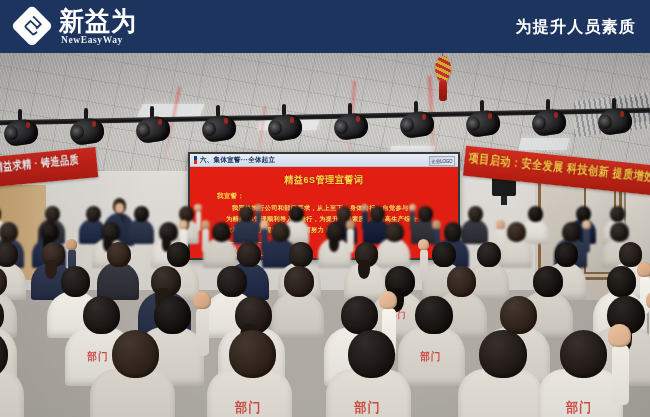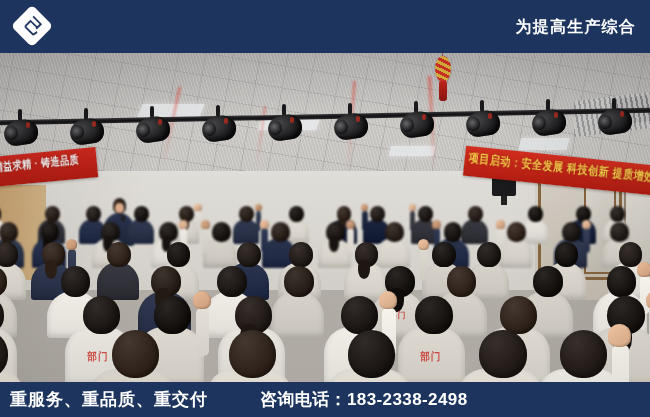--- a/index.html
+++ b/index.html
@@ -401,20 +401,35 @@
         </div>
       </div>
 
     <div class="banner-l">
       <div class="txt">精益求精 · 铸造品质</div>
     </div>
     <div class="banner-r">
       <div class="txt">项目启动：安全发展 科技创新  提质增效</div>
     </div>
 
+    <div class="screen">
+      <div class="slide-topbar">
+        <span class="bullet"></span>
+        <span class="hdr">六、集体宣誓···全体起立</span>
+        <span class="slide-logo">企业LOGO</span>
+      </div>
+      <div class="slide-title">精益6S管理宣誓词</div>
+      <div class="slide-label">我宣誓：</div>
+      <div class="slide-body" id="slide-body">
+          <p style="padding-left: 14px;">我严格执行公司和部门要求，从上至下，身体力行，自觉参与！</p>
+          <p style="padding-left: 8px;">为精益6S管理顺利导入和推行，为提升人员素质，为提高生产综合</p>
+          <p style="padding-left: 8px;">效率，为提升现场管理水平而努力！</p>
+        </div>
+      <div class="slide-signbox">宣誓人：</div>
+    </div>
 
     <div class="crowd" id="crowd">
         <div class="person" style="left: -18.7467px; top: 10px; width: 24px; height: 60px; filter: blur(1.3px); z-index: 10;">
           <div class="body" style="left:-1.6128px;top:12.896px;width:26.880000000000003px;height:24.7px;background:linear-gradient(to bottom,#f1eee8,#e1ded8);box-shadow:inset 0 -3px 6px rgba(0,0,0,.16);"></div>
           <div class="head" style="left:5.28px;top:0px;width:14.879999999999999px;height:16.12px;background:radial-gradient(ellipse at 36% 26%,#292624,#0f0c0a 70%);box-shadow:inset -2px -2px 4px rgba(0,0,0,.35);"></div>
         </div>
         <div class="person" style="left: 39.3884px; top: 10px; width: 24px; height: 60px; filter: blur(1.3px); z-index: 10;">
           <div class="body" style="left:-1.6128px;top:12.896px;width:26.880000000000003px;height:24.7px;background:linear-gradient(to bottom,#3a3a42,#2a2a32);box-shadow:inset 0 -3px 6px rgba(0,0,0,.16);"></div>
           <div class="head" style="left:5.28px;top:0px;width:14.879999999999999px;height:16.12px;background:radial-gradient(ellipse at 36% 26%,#3e342e,#241a14 70%);box-shadow:inset -2px -2px 4px rgba(0,0,0,.35);"></div>
           <div style="position:absolute;left:7.199999999999999px;top:11.6064px;width:7.7376px;height:12.5736px;background:#241a14;border-radius:40% 40% 50% 50%;"></div>
@@ -717,26 +732,24 @@
 
     <div class="photo-grade"></div>
   </div>
 
   <div class="bar-top">
     <div class="logo-wrap">
       <div class="logo-mark">
         <div class="dia"></div>
         <div class="zed">己</div>
       </div>
+      <div class="logo-text">
+        <span class="logo-cn">新益为</span>
+        <span class="logo-en">NewEasyWay</span>
+      </div>
     </div>
     <div class="slogan">
-      <div>为提高生产综合</div>
+      <div>为提升人员素质</div>
     </div>
   </div>
 
-  <div class="bar-bottom">
-    <span class="foot-left">重服务、重品质、重交付</span>
-    <span class="foot-right">
-      <span>咨询电话：</span><span>183-2338-2498</span>
-    </span>
-  </div>
 
 </div>
 
 </body></html>

